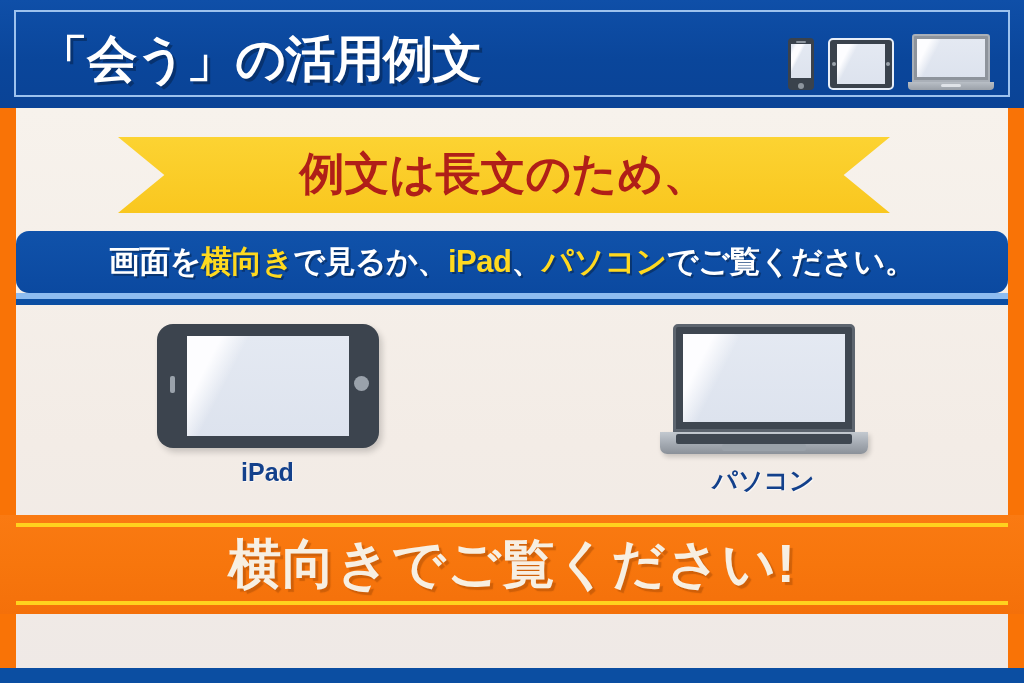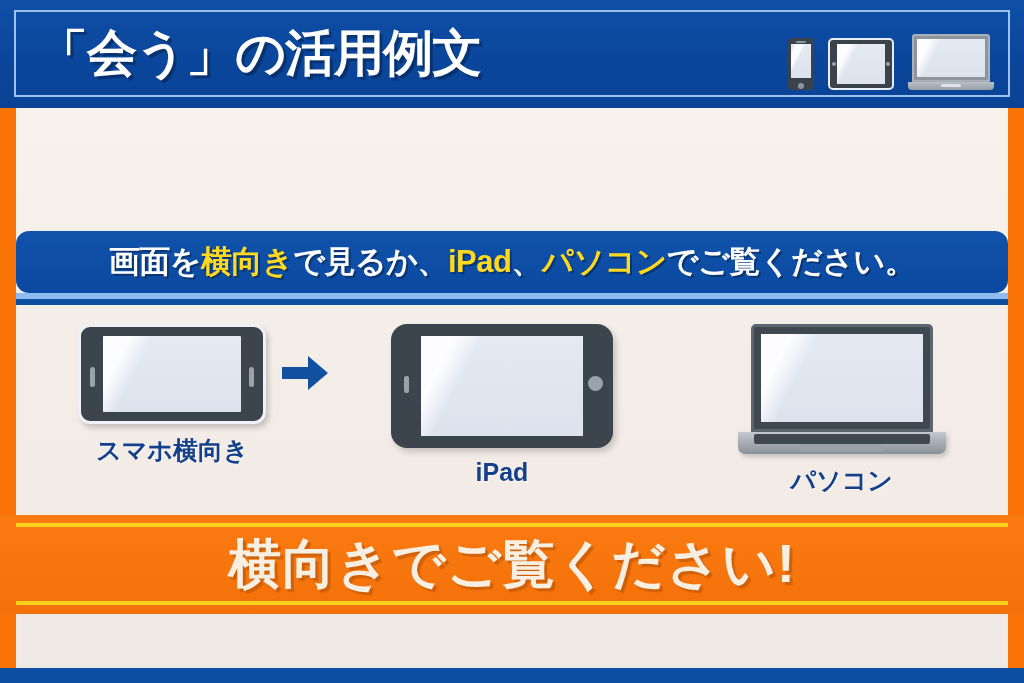--- a/index.html
+++ b/index.html
@@ -57,21 +57,21 @@
   }
   .header-inner-border {
     position: absolute;
     left: 14px; top: 10px;
     right: 14px; bottom: 11px;
     border: 2px solid #9dc2ee;
   }
   .header-title {
     position: absolute;
     left: 38px;
-    top: 18px;
+    top: 24px;
     font-size: 50px;
     font-weight: 700;
     color: #ffffff;
     letter-spacing: -1px;
     text-shadow: 3px 3px 0 rgba(0,0,0,0.28);
     white-space: nowrap;
     line-height: 70px;
   }
   .header-devices {
     position: absolute;
@@ -385,42 +385,35 @@
       <div class="mini-laptop">
         <div class="ml-lid">
           <div class="screen"></div>
         </div>
         <div class="ml-base"></div>
       </div>
 
     </div>
   </div>
 
+  <div class="ribbon-wrap">
+    <div class="ribbon-shape"></div>
+    <div class="ribbon-text">例文は長文のため、</div>
+  </div>
 
   <div class="blue-bar">
     <div class="blue-bar-text">
       <span>画面を</span><span class="hl">横向き</span><span>で見るか、</span><span class="hl">iPad</span><span>、</span><span class="hl">パソコン</span><span>でご覧ください。</span>
     </div>
   </div>
   <div class="blue-bar-underline"></div>
   <div class="blue-bar-underline2"></div>
 
   <div class="device-row">
 
-    <div class="device-col">
-      <div class="big-phone">
-        <div class="bp-speaker"></div>
-        <div class="screen"></div>
-        <div class="bp-home"></div>
-      </div>
-      <svg class="arrow" viewBox="0 0 46 34">
-        <path d="M0 11 L26 11 L26 0 L46 17 L26 34 L26 23 L0 23 Z" fill="#10509f"></path>
-      </svg>
-      <div class="device-caption">スマホ横向き</div>
-    </div>
 
     <div class="device-col">
       <div class="big-tablet">
         <div class="bt-cam"></div>
         <div class="screen"></div>
         <div class="bt-home"></div>
       </div>
       <div class="device-caption">iPad</div>
     </div>
 

